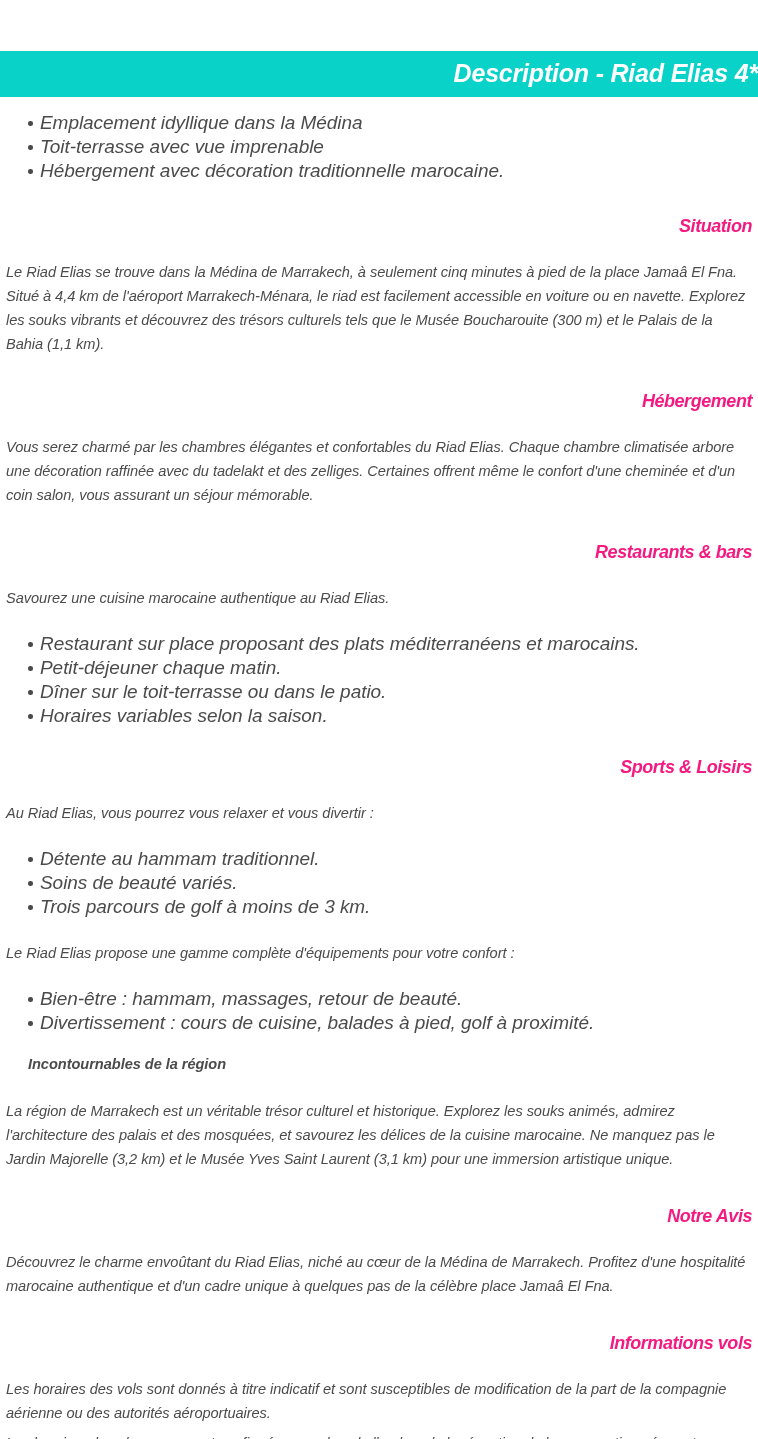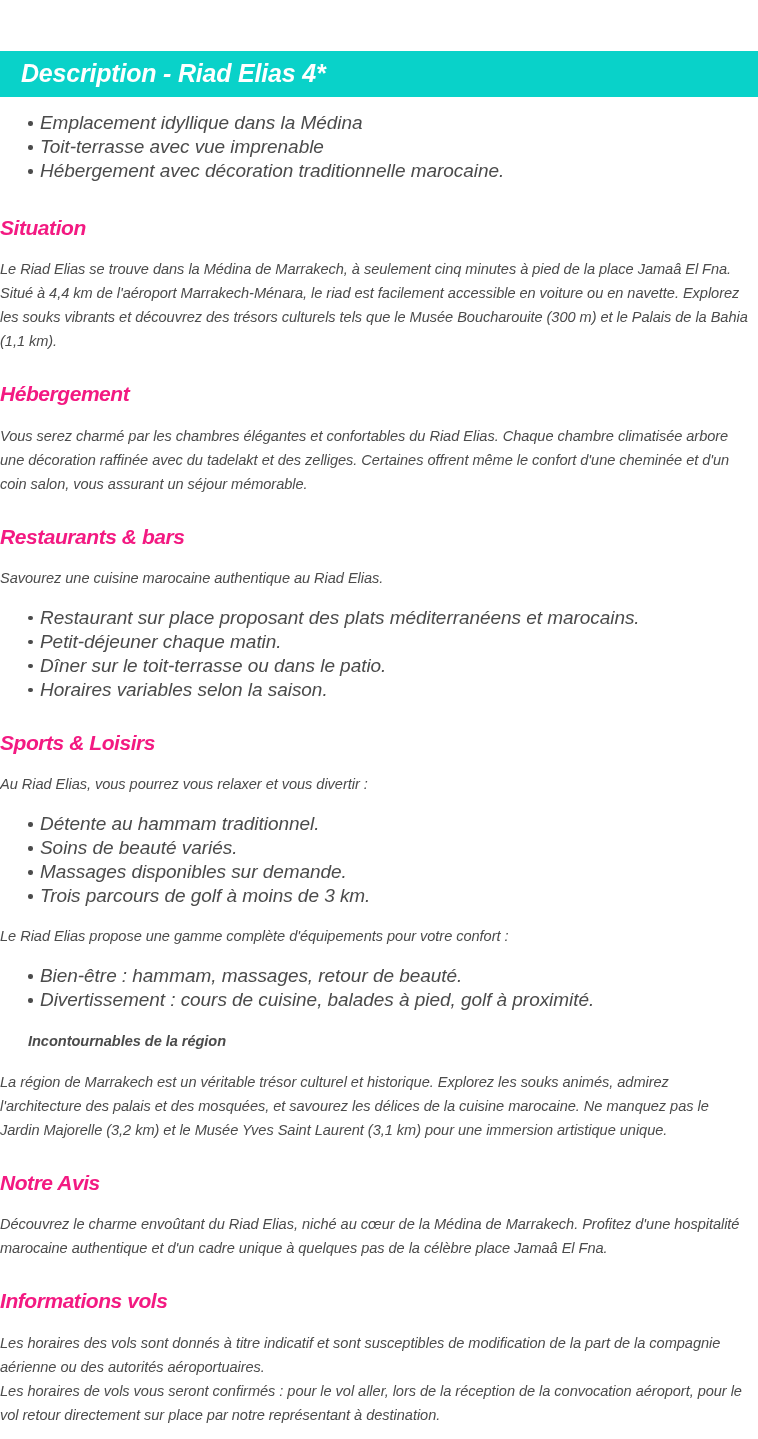--- a/index.html
+++ b/index.html
@@ -32,45 +32,47 @@
     padding: 9px 0 10px 21px;
   }
   .title-bar .title-text {
     display: block;
     font-size: 25px;
     line-height: 1.08;
     font-weight: bold;
     font-style: italic;
     color: #ffffff;
     letter-spacing: -0.2px;
+    text-align: right;
   }
 
   
   .content {
     box-sizing: border-box;
     padding: 0 6px 0 0;
   }
   p.para {
-    margin: 0;
+    margin: 6px;
     font-size: 14.6px;
     font-style: italic;
     line-height: 24px;
     color: #4b4b4b;
     letter-spacing: -0.05px;
   }
 
   
   h2.section-heading {
     margin: 0;
-    font-size: 21px;
+    font-size: 18px;
     line-height: 1.06;
     font-weight: bold;
     font-style: italic;
     color: #f31a82;
     letter-spacing: -0.45px;
+    text-align: right;
   }
 
   
   h3.sub-heading {
     margin: 0;
     font-size: 14.6px;
     font-weight: bold;
     font-style: italic;
     line-height: 22px;
     color: #4b4b4b;
@@ -156,21 +158,20 @@
 
     <div class="gap-30"></div>
 
     <h2 class="section-heading">Sports &amp; Loisirs</h2>
     <div class="gap-18"></div>
     <p class="para">Au Riad Elias, vous pourrez vous relaxer et vous divertir :</p>
     <div class="gap-16"></div>
     <ul class="bullets">
       <li>Détente au hammam traditionnel.</li>
       <li>Soins de beauté variés.</li>
-      <li>Massages disponibles sur demande.</li>
       <li>Trois parcours de golf à moins de 3 km.</li>
     </ul>
 
     <div class="gap-16"></div>
     <p class="para">Le Riad Elias propose une gamme complète d'équipements pour votre confort :</p>
     <div class="gap-16"></div>
     <ul class="bullets">
       <li>Bien-être : hammam, massages, retour de beauté.</li>
       <li>Divertissement : cours de cuisine, balades à pied, golf à proximité.</li>
     </ul>

